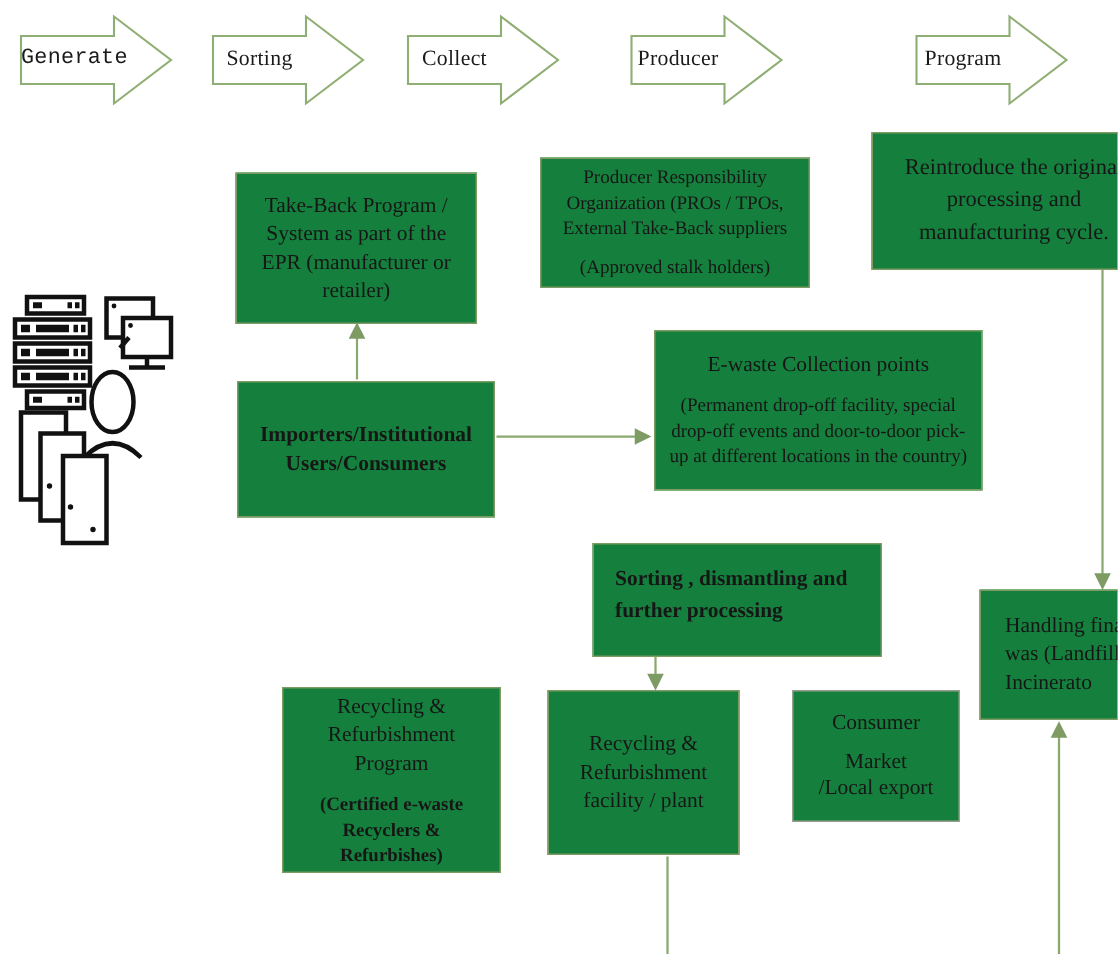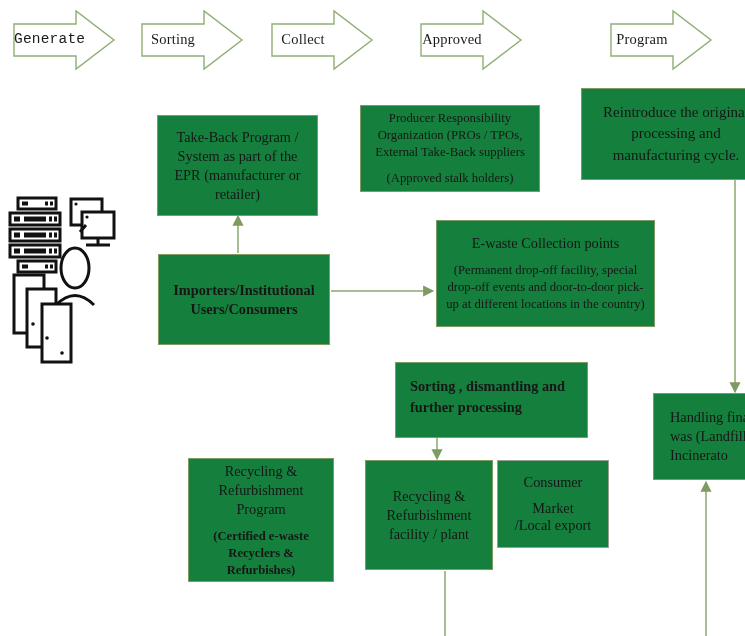--- a/index.html
+++ b/index.html
@@ -33,21 +33,21 @@
       <polygon points="14,24 76,24 76,11 114,40 76,69 76,56 14,56"></polygon>
       <polygon points="142,24 204,24 204,11 242,40 204,69 204,56 142,56"></polygon>
       <polygon points="272,24 334,24 334,11 372,40 334,69 334,56 272,56"></polygon>
       <polygon points="421,24 483,24 483,11 521,40 483,69 483,56 421,56"></polygon>
       <polygon points="611,24 673,24 673,11 711,40 673,69 673,56 611,56"></polygon>
     </g>
   </svg>
   <div class="arrow-label" style="left:14px;top:31px;width:62px;font-family:Liberation Mono, monospace;">Generate</div>
   <div class="arrow-label" style="left:142px;top:31px;width:62px;">Sorting</div>
   <div class="arrow-label" style="left:272px;top:31px;width:62px;">Collect</div>
-  <div class="arrow-label" style="left:421px;top:31px;width:62px;">Approved</div>
+  <div class="arrow-label" style="left:421px;top:31px;width:62px;">Producer</div>
   <div class="arrow-label" style="left:611px;top:31px;width:62px;">Program</div>
 
   <svg width="745" height="636">
     <defs>
       <marker id="ah" markerWidth="9" markerHeight="9" refX="4.5" refY="4.5" orient="auto">
         <path d="M0.6,0.8 L8,4.5 L0.6,8.2 Z" fill="#7d9b63"></path>
       </marker>
     </defs>
     <g stroke="#8aa86f" stroke-width="1.5" fill="none">
 
@@ -158,21 +158,21 @@
     <div class="txt">
       <span>Recycling &amp; Refurbishment Program</span>
       <span class="bold-sub">(Certified e-waste Recyclers &amp; Refurbishes)</span>
     </div>
   </div>
 
   <div class="box" style="left:365px;top:460px;width:128px;height:110px;">
     <div class="txt">Recycling &amp; Refurbishment facility / plant</div>
   </div>
 
-  <div class="box" style="left:497px;top:460px;width:112px;height:88px;border-color:#9aa08f;">
+  <div class="box" style="left:528px;top:460px;width:112px;height:88px;border-color:#9aa08f;">
     <div class="txt" style="line-height:1.2;">
       <span>Consumer</span>
       <span class="gap-line"></span>
       <span>Market</span><br>
       <span>/Local export</span>
     </div>
   </div>
 
   <div class="box" style="left:653px;top:393px;width:130px;height:87px;">
     <div class="txt left" style="font-size:14.3px;line-height:1.33;padding-left:16px;">Handling final was (Landfill Incinerato</div>

